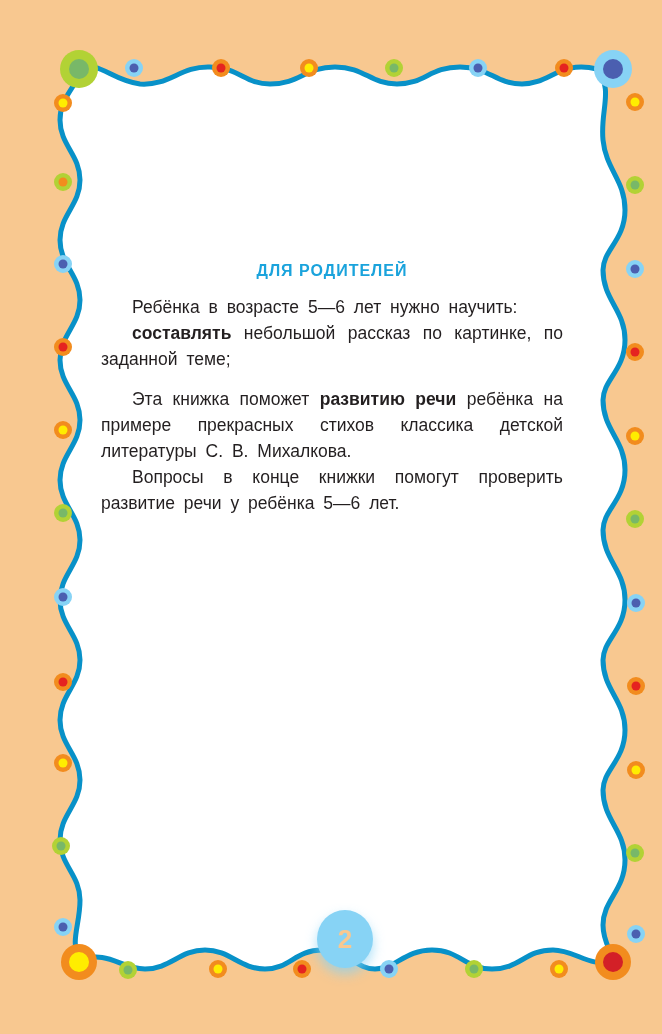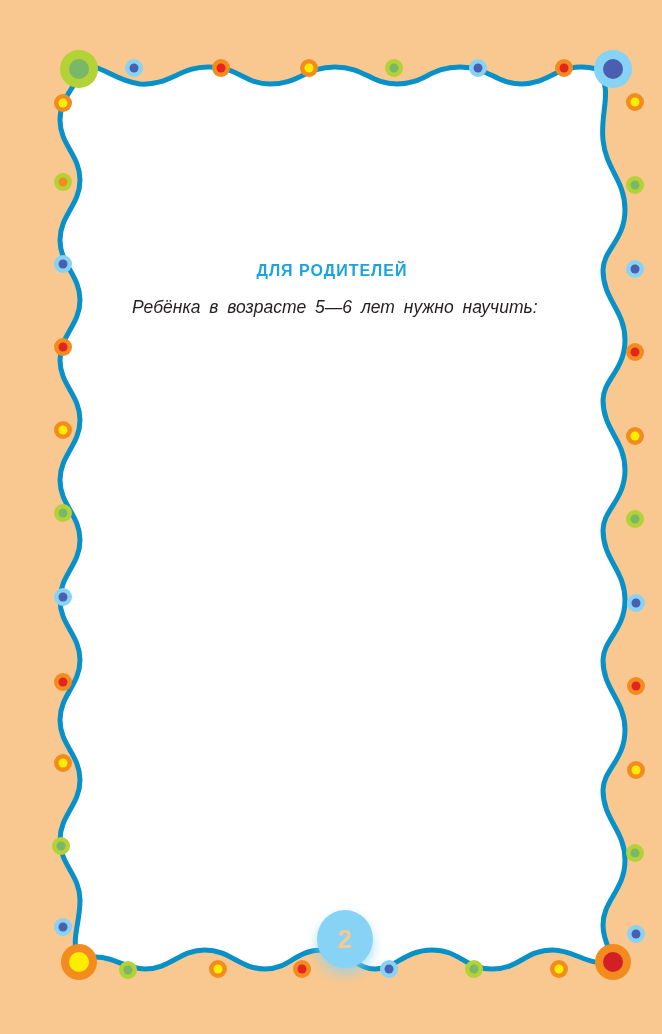--- a/index.html
+++ b/index.html
@@ -1,21 +1,21 @@
 <!DOCTYPE html>
 <html><head>
 <meta charset="utf-8">
 <style>
   html, body { margin: 0; padding: 0; }
   body { width: 662px; height: 1034px; background: #f8c890; position: relative; overflow: hidden; font-family: "Liberation Sans", sans-serif; }
   #frame { position: absolute; left: 0; top: 0; width: 662px; height: 1034px; }
   .content { position: absolute; left: 101px; top: 258px; width: 462px; color: #231f20; font-size: 17.5px; line-height: 26px; }
   .title { text-align: center; color: #1aa3dc; font-weight: bold; font-size: 16px; letter-spacing: 1px; margin: 0 0 10px 0; height: 26px; line-height: 26px; }
   .para { text-align: justify; text-align-last: left; margin: 0; word-spacing: 4px; }
-  .indent { text-indent: 31px; font-style: italic; }
+  .indent { text-indent: 31px; }
   .gap { height: 14px; }
   b { font-weight: bold; }
   .page-num { position: absolute; left: 317px; top: 910px; width: 56px; height: 58px; border-radius: 50%; background: #87d3f5; box-shadow: 0 6px 12px rgba(135,211,245,0.7); color: #f8c890; font-weight: bold; font-size: 26px; text-align: center; line-height: 58px; }
 </style>
 </head>
 <body>
 
 <svg id="frame" viewBox="0 0 662 1034" xmlns="http://www.w3.org/2000/svg">
 
   <path fill="#ffffff" stroke="#0891c8" stroke-width="5" d="M 79 69
@@ -120,19 +120,22 @@
     <circle cx="559" cy="969" r="9" fill="#f28c1e"></circle>
       <circle cx="559" cy="969" r="4.5" fill="#ffed00"></circle>
   </g>
 </svg>
 
 <div class="content">
   <div class="title">ДЛЯ РОДИТЕЛЕЙ</div>
 
   <p class="para indent">Ребёнка в возрасте 5—6 лет нужно научить:</p>
 
+  <p class="para indent"><b>составлять</b><span> небольшой рассказ по картинке, по заданной теме;</span></p>
 
   <div class="gap"></div>
 
+  <p class="para indent"><span>Эта книжка поможет </span><b>развитию речи</b><span> ребёнка на примере прекрасных стихов классика детской литературы С. В. Михалкова.</span></p>
 
+  <p class="para indent">Вопросы в конце книжки помогут проверить развитие речи у ребёнка 5—6 лет.</p>
 </div>
 
 <div class="page-num">2</div>
 
 </body></html>

